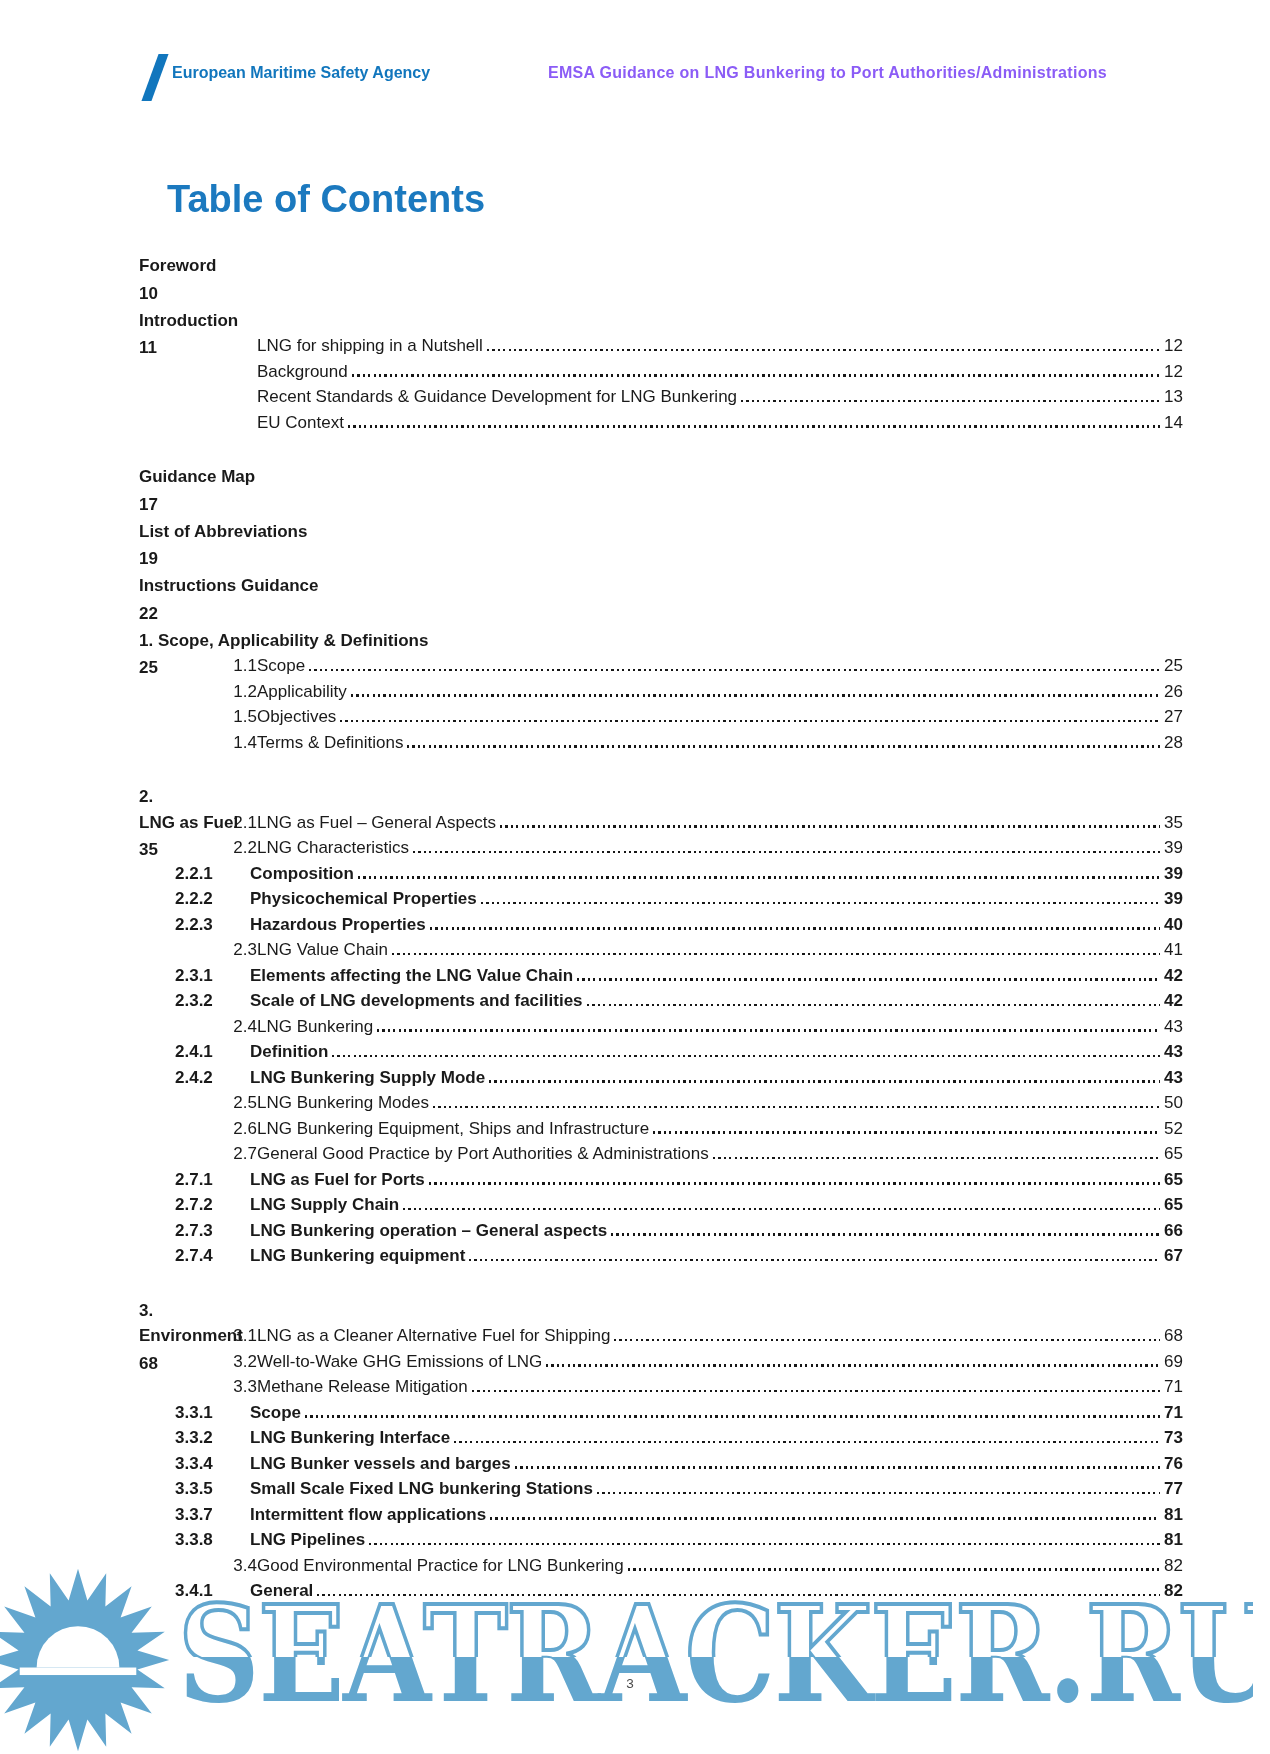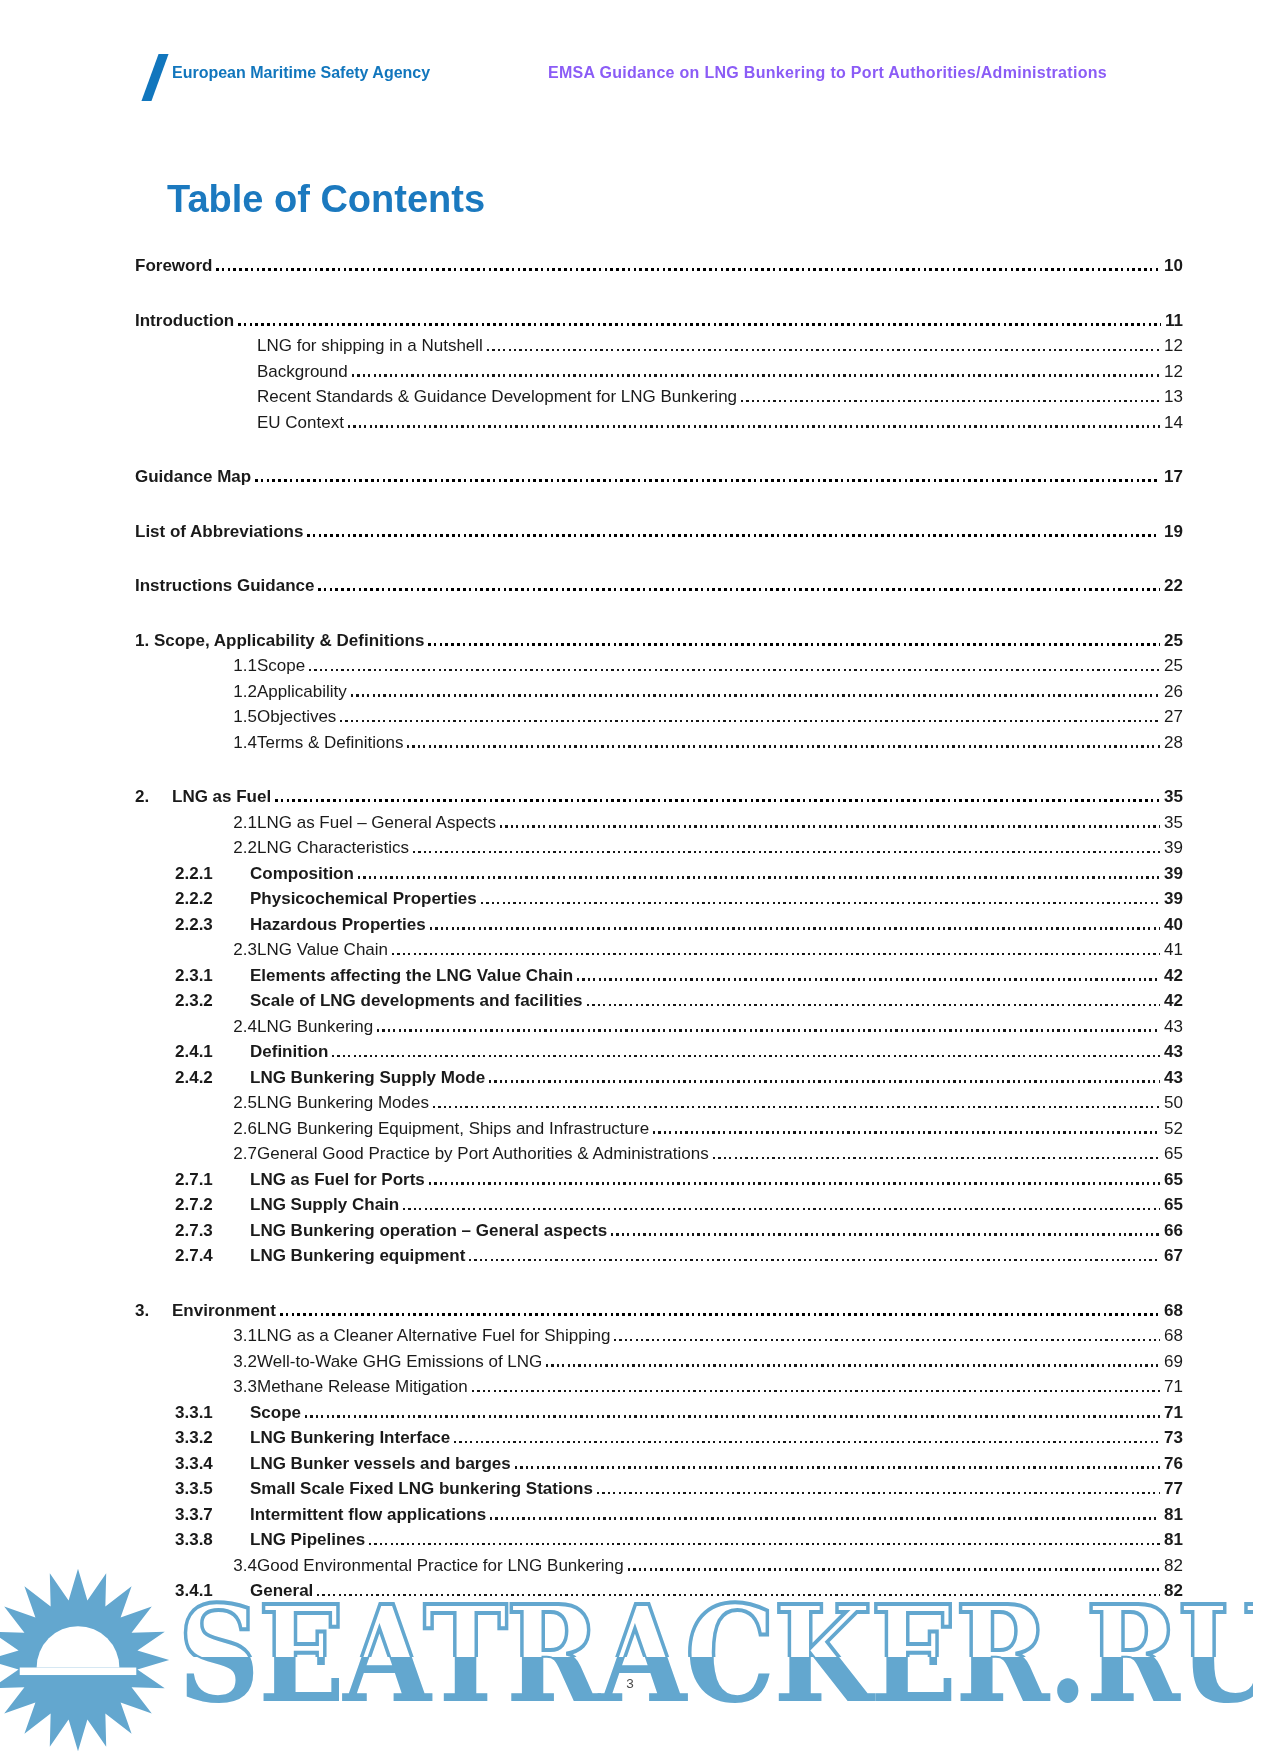--- a/index.html
+++ b/index.html
@@ -24,21 +24,21 @@
   .page-title{
     position:absolute;left:135px;top:178px;font-size:38px;line-height:42px;
     font-weight:bold;color:#1b79bf;margin-left:32px;
   }
   
   .toc{position:absolute;left:135px;top:253px;width:1048px;z-index:1;}
   .toc-group + .toc-group{margin-top:29px;}
   .toc-row{
     display:flex;align-items:baseline;height:25.5px;line-height:25.5px;font-size:17px;
   }
-  .toc-row.b{font-weight:bold;}
+  .toc-row.b{font-weight:bold;flex-direction:column;}
   .toc-row .num{flex:0 0 auto;}
   .lvl0 .num{width:37px;}
   .lvl1{padding-left:17px;text-align:right;}
   .lvl1 .num{width:65px;margin-left:40px;}
   .lvl2{padding-left:40px;font-weight:bold;}
   .lvl2 .num{width:75px;}
   .toc-row .label{flex:0 0 auto;white-space:pre;}
   .toc-row .leader{
     flex:1 1 auto;height:2.2px;align-self:baseline;margin:0 4px 2px 4px;
     background:repeating-linear-gradient(to right,#161616 0,#161616 2.2px,transparent 2.2px,transparent 5.4px);

